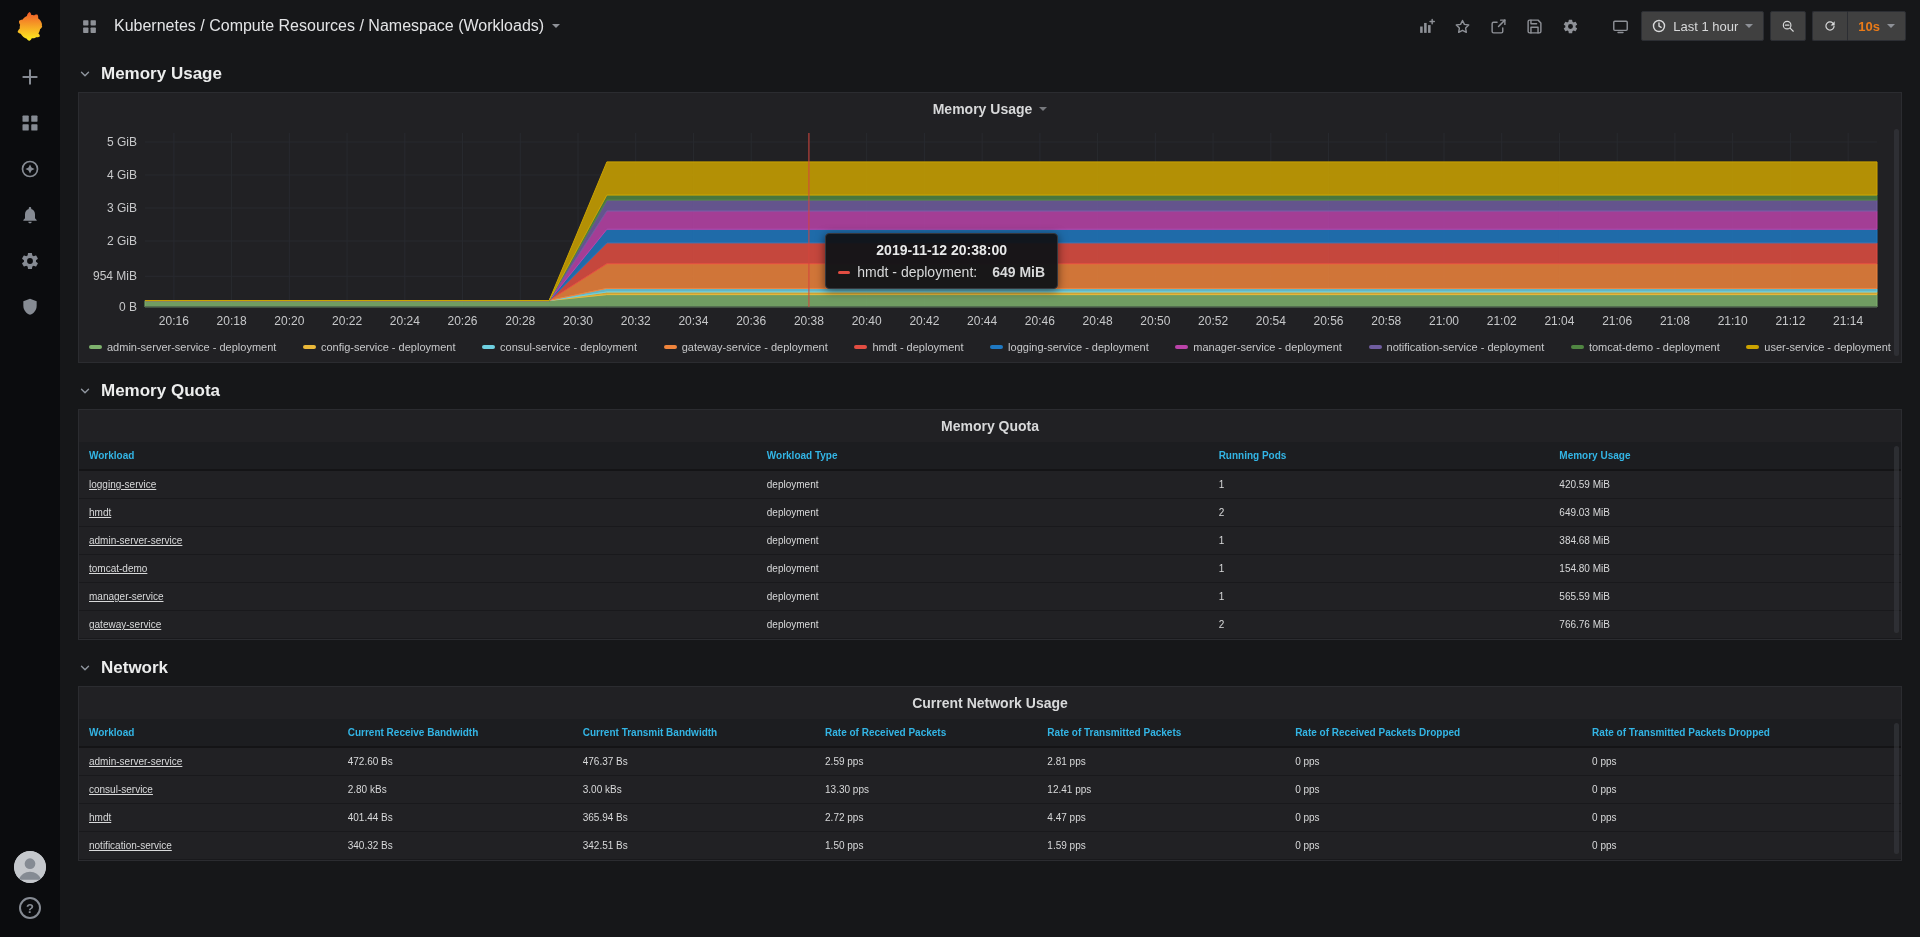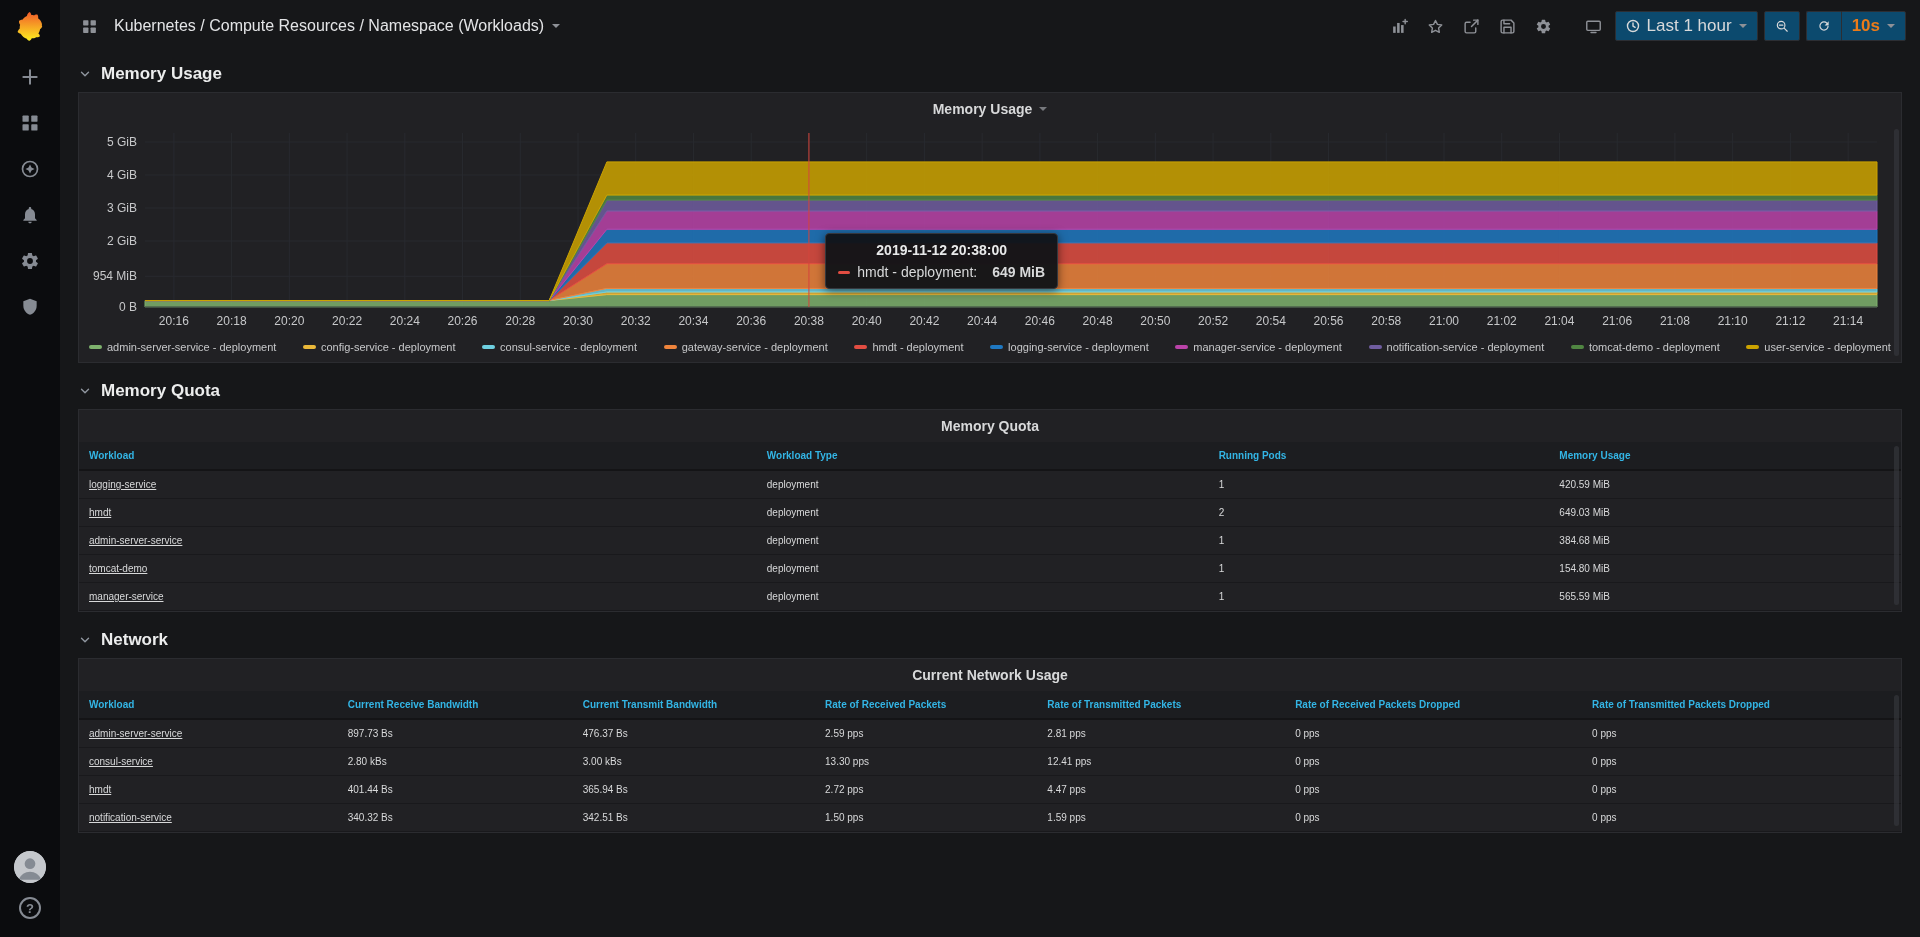--- a/index.html
+++ b/index.html
@@ -27,22 +27,22 @@
   .navbar{height:52px;display:flex;align-items:center;justify-content:space-between;padding:0 14px}
   .nav-left{display:flex;align-items:center;gap:10px}
   .nav-icon{background:none;border:none;color:#8e9197;width:30px;height:30px;cursor:pointer;
     display:flex;align-items:center;justify-content:center}
   .nav-icon svg{width:17px;height:17px}
   .dash-title{display:flex;align-items:center;gap:8px;background:none;border:none;cursor:pointer;
     color:#e3e4e6;font-size:16px}
   .caret{width:0;height:0;border-left:4px solid transparent;border-right:4px solid transparent;
     border-top:4px solid #8e9197;display:inline-block}
   .nav-right{display:flex;align-items:center;gap:6px}
-  .nav-btn{display:flex;align-items:center;gap:7px;height:30px;padding:0 10px;background:#0c4a6e;
-    border:1px solid #2c2e33;border-radius:2px;color:#d8d9da;font-size:17px;cursor:pointer}
+  .nav-btn{display:flex;align-items:center;gap:7px;height:30px;padding:0 10px;background:#404040;
+    border:1px solid #2c2e33;border-radius:2px;color:#d8d9da;font-size:13px;cursor:pointer}
   .nav-btn svg{width:14px;height:14px}
   .nav-group{display:flex}
   .nav-group .nav-btn:first-child{border-right:none;border-radius:2px 0 0 2px}
   .nav-group .nav-btn:last-child{border-radius:0 2px 2px 0}
   .interval-label{color:#eb7b18;font-weight:600}
 
   
   .content{padding:4px 18px 0}
   .section{margin-bottom:10px}
   .section-header{height:36px;display:flex;align-items:center;gap:9px;cursor:pointer;color:#9097a0}
@@ -443,20 +443,26 @@
                   <td>deployment</td>
                   <td>1</td>
                   <td>154.80 MiB</td>
                 </tr>
                 <tr>
                   <td><a class="cell-link">manager-service</a></td>
                   <td>deployment</td>
                   <td>1</td>
                   <td>565.59 MiB</td>
                 </tr>
+                <tr>
+                  <td><a class="cell-link">gateway-service</a></td>
+                  <td>deployment</td>
+                  <td>2</td>
+                  <td>766.76 MiB</td>
+                </tr>
               </tbody>
             </table>
           </div>
         <div class="panel-scrollbar"></div>
       </div>
     </div>
 
     <div class="section">
       <div class="section-header">
         <svg viewBox="0 0 24 24" fill="none" stroke="currentColor" stroke-width="2.4" stroke-linecap="round" stroke-linejoin="round">
@@ -486,21 +492,21 @@
                   <th>Current Transmit Bandwidth</th>
                   <th>Rate of Received Packets</th>
                   <th>Rate of Transmitted Packets</th>
                   <th>Rate of Received Packets Dropped</th>
                   <th>Rate of Transmitted Packets Dropped</th>
                 </tr>
               </thead>
               <tbody>
                 <tr>
                   <td><a class="cell-link">admin-server-service</a></td>
-                  <td>897.73 Bs</td>
+                  <td>472.60 Bs</td>
                   <td>476.37 Bs</td>
                   <td>2.59 pps</td>
                   <td>2.81 pps</td>
                   <td>0 pps</td>
                   <td>0 pps</td>
                 </tr>
                 <tr>
                   <td><a class="cell-link">consul-service</a></td>
                   <td>2.80 kBs</td>
                   <td>3.00 kBs</td>

